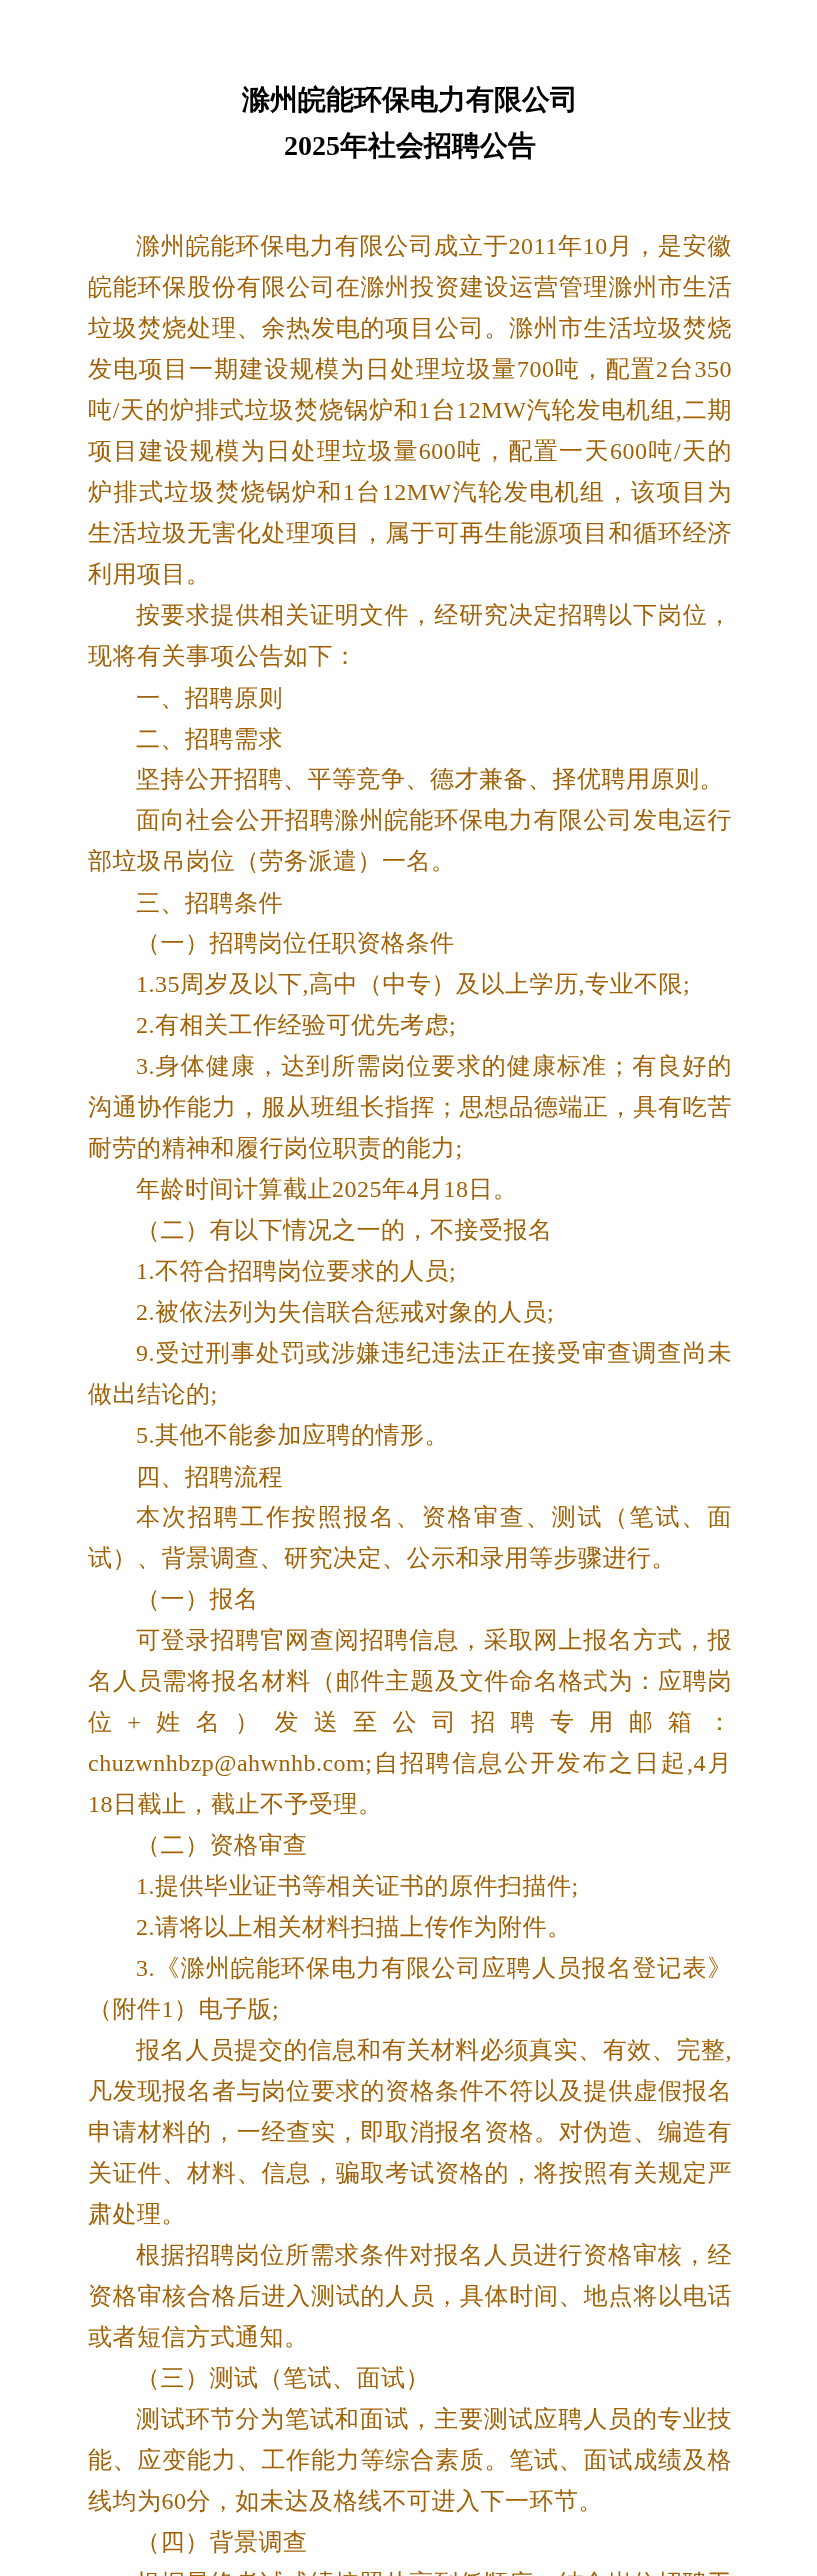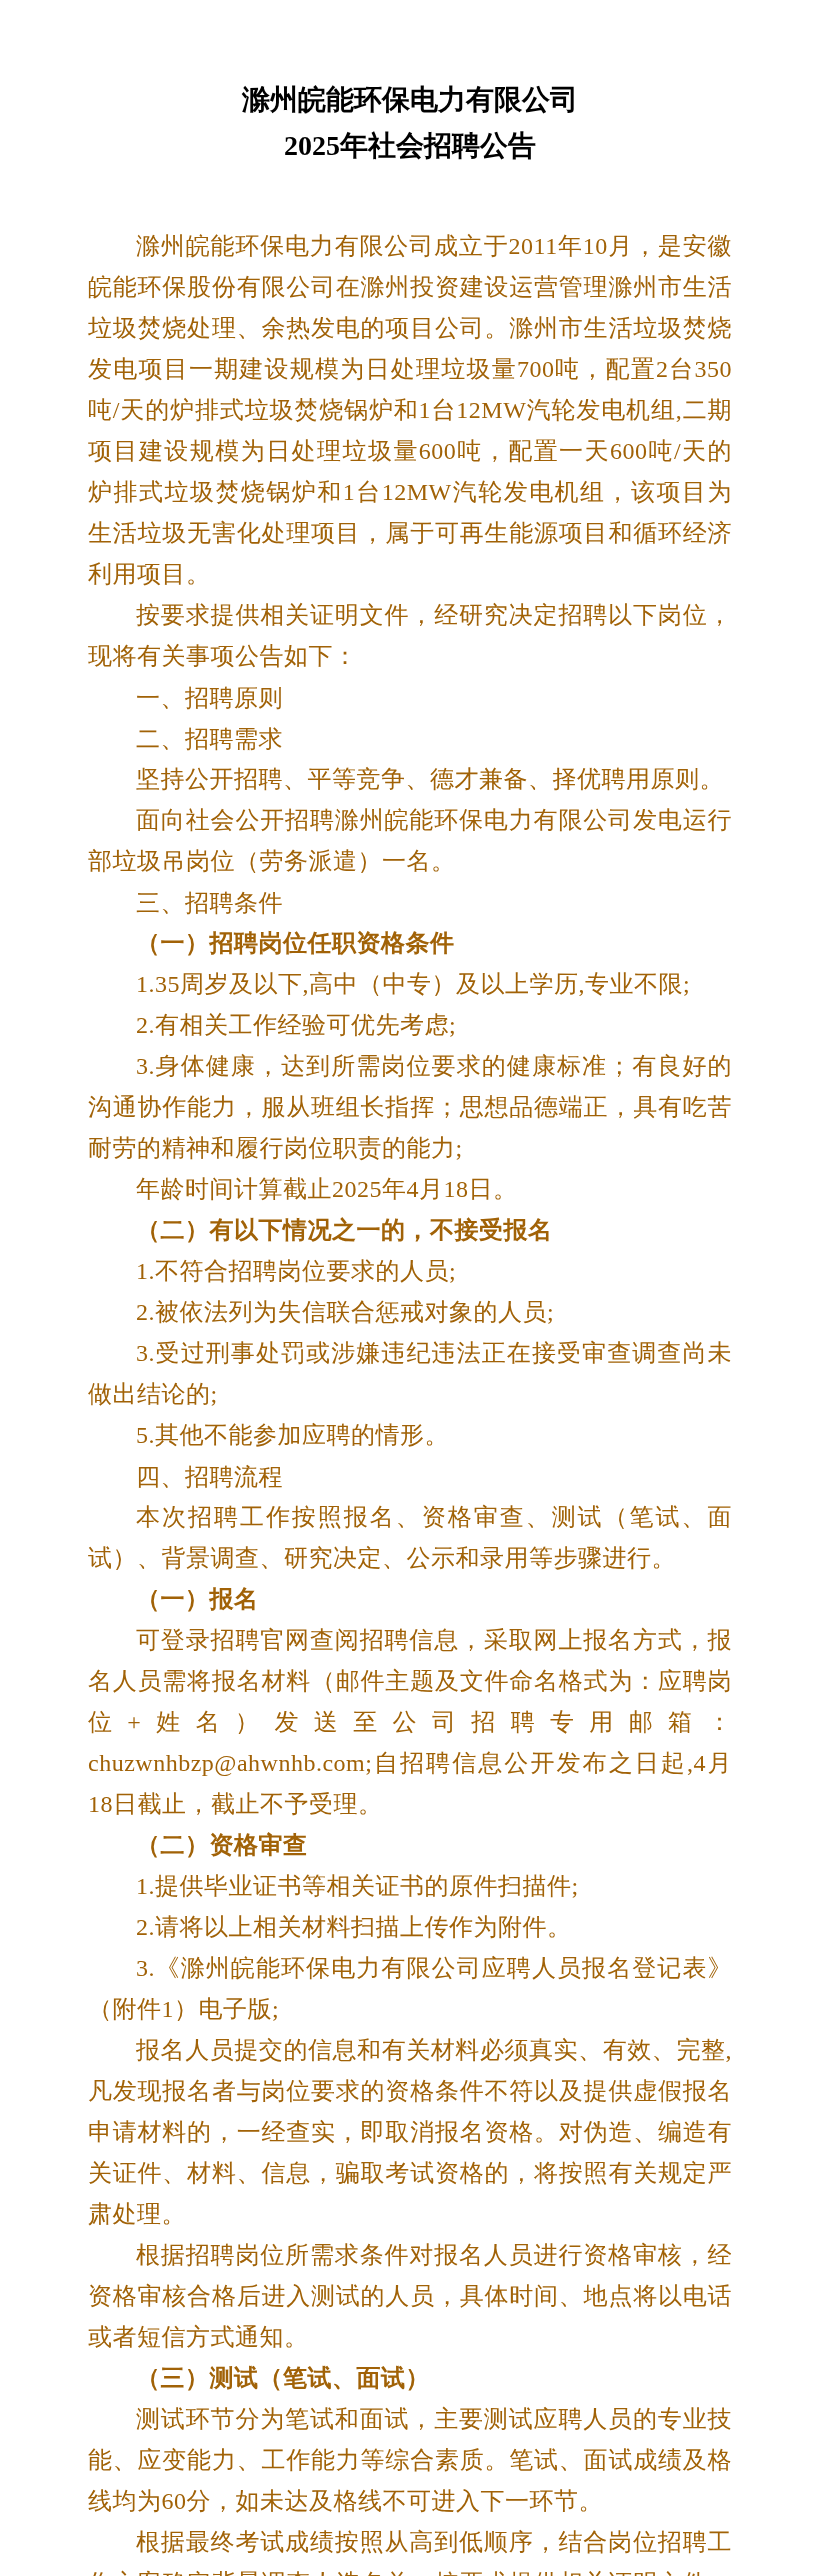--- a/index.html
+++ b/index.html
@@ -41,21 +41,21 @@
     text-align: justify;
     text-indent: 2em;
     color: #a16207;
   }
   .h1 {
     font-family: "Liberation Sans", sans-serif;
     font-weight: 400;
     text-align: left;
   }
   .h2 {
-    font-weight: 700;
+    font-weight: 400;
     text-align: left;
   }
 </style>
 </head>
 <body>
 
 <div class="page">
 
   <div class="title-wrap">
     <h1 class="doc-title">滁州皖能环保电力有限公司</h1>
@@ -72,31 +72,32 @@
       <p class="blk body">面向社会公开招聘滁州皖能环保电力有限公司发电运行部垃圾吊岗位（劳务派遣）一名。</p>
       <p class="blk h1">三、招聘条件</p>
       <p class="blk h2">（一）招聘岗位任职资格条件</p>
       <p class="blk body">1.35周岁及以下,高中（中专）及以上学历,专业不限;</p>
       <p class="blk body">2.有相关工作经验可优先考虑;</p>
       <p class="blk body">3.身体健康，达到所需岗位要求的健康标准；有良好的沟通协作能力，服从班组长指挥；思想品德端正，具有吃苦耐劳的精神和履行岗位职责的能力;</p>
       <p class="blk body">年龄时间计算截止2025年4月18日。</p>
       <p class="blk h2">（二）有以下情况之一的，不接受报名</p>
       <p class="blk body">1.不符合招聘岗位要求的人员;</p>
       <p class="blk body">2.被依法列为失信联合惩戒对象的人员;</p>
-      <p class="blk body">3.受过刑事处罚或涉嫌违纪违法正在接受审查调查尚未做出结论的;</p>
+      <p class="blk body">9.受过刑事处罚或涉嫌违纪违法正在接受审查调查尚未做出结论的;</p>
       <p class="blk body">5.其他不能参加应聘的情形。</p>
       <p class="blk h1">四、招聘流程</p>
       <p class="blk body">本次招聘工作按照报名、资格审查、测试（笔试、面试）、背景调查、研究决定、公示和录用等步骤进行。</p>
       <p class="blk h2">（一）报名</p>
       <p class="blk body">可登录招聘官网查阅招聘信息，采取网上报名方式，报名人员需将报名材料（邮件主题及文件命名格式为：应聘岗位+姓名）发送至公司招聘专用邮箱：chuzwnhbzp@ahwnhb.com;自招聘信息公开发布之日起,4月18日截止，截止不予受理。</p>
       <p class="blk h2">（二）资格审查</p>
       <p class="blk body">1.提供毕业证书等相关证书的原件扫描件;</p>
       <p class="blk body">2.请将以上相关材料扫描上传作为附件。</p>
       <p class="blk body">3.《滁州皖能环保电力有限公司应聘人员报名登记表》（附件1）电子版;</p>
       <p class="blk body">报名人员提交的信息和有关材料必须真实、有效、完整,凡发现报名者与岗位要求的资格条件不符以及提供虚假报名申请材料的，一经查实，即取消报名资格。对伪造、编造有关证件、材料、信息，骗取考试资格的，将按照有关规定严肃处理。</p>
       <p class="blk body">根据招聘岗位所需求条件对报名人员进行资格审核，经资格审核合格后进入测试的人员，具体时间、地点将以电话或者短信方式通知。</p>
       <p class="blk h2">（三）测试（笔试、面试）</p>
       <p class="blk body">测试环节分为笔试和面试，主要测试应聘人员的专业技能、应变能力、工作能力等综合素质。笔试、面试成绩及格线均为60分，如未达及格线不可进入下一环节。</p>
+      <p class="blk h2">（四）背景调查</p>
       <p class="blk body">根据最终考试成绩按照从高到低顺序，结合岗位招聘工作方案确定背景调查人选名单，按要求提供相关证明文件，对招聘初步人选相关信息真实性进行核实。如在此环节发现应聘人员存在问题，将在此环节取消其录用资格。</p>
     </div>
 
 </div>
 
 
 </body></html>

